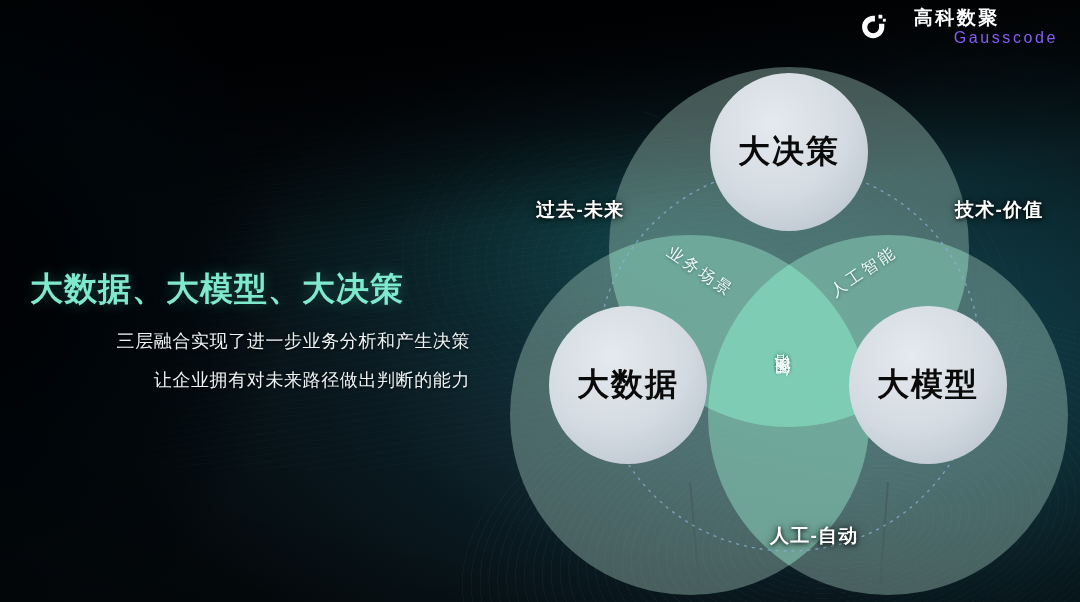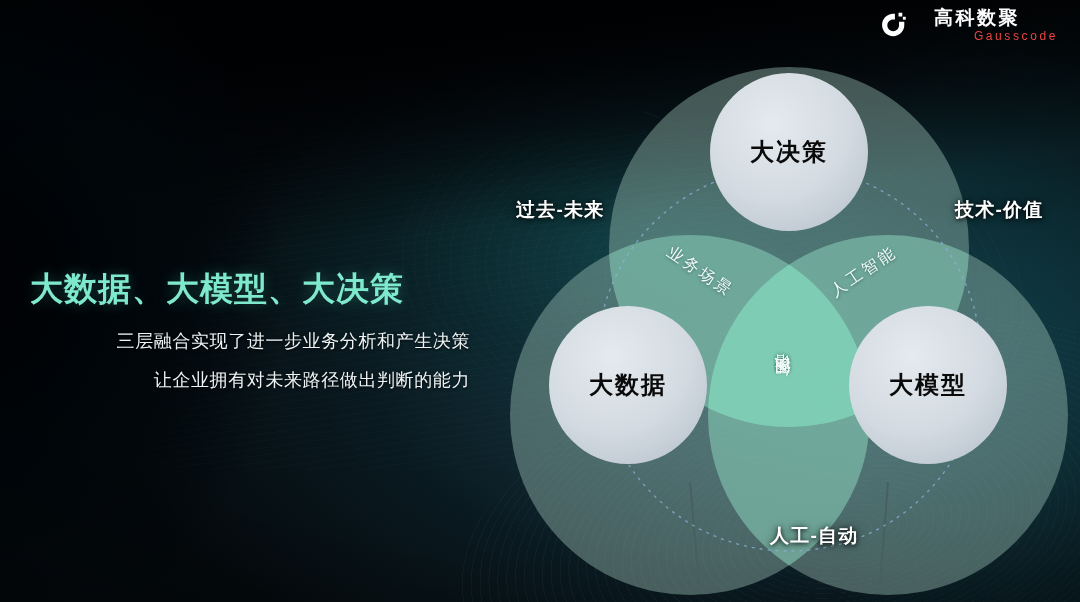--- a/index.html
+++ b/index.html
@@ -146,22 +146,22 @@
   }
   .logo-mark { width: 28px; height: 28px; display:block; }
   .logo-words { display: flex; flex-direction: column; line-height: 1; }
   .logo-cn {
     font-size: 19px;
     font-weight: bold;
     color: #ffffff;
     letter-spacing: 2.5px;
   }
   .logo-en {
-    font-size: 12px;
-    color: #ef4444;
+    font-size: 16px;
+    color: #8b5cf6;
     letter-spacing: 2.6px;
     margin-top: 3px;
     padding-left: 40px;
   }
 
   
   .venn {
     position: absolute;
     left: 494px;
     top: 12px;
@@ -174,29 +174,29 @@
   .outer-label {
     position: absolute;
     z-index: 35;
     color: #ffffff;
     font-size: 19px;
     font-weight: bold;
     letter-spacing: 1.2px;
     white-space: nowrap;
     text-shadow: 0 1px 4px rgba(0,0,0,0.85), 0 0 10px rgba(0,0,0,0.6);
   }
-  #lbl-past   { left: 516px; top: 197px; }
+  #lbl-past   { left: 536px; top: 197px; }
   #lbl-tech   { left: 955px; top: 197px; }
   #lbl-manual { left: 746px; top: 523px; margin-left: 24px; }
 
   .core-label {
     position: absolute;
     z-index: 33;
     color: #0a0a0a;
-    font-size: 24px;
+    font-size: 32px;
     font-weight: bold;
     letter-spacing: 2px;
     white-space: nowrap;
     transform: translate(-50%, -50%);
   }
   #core-dec  { left: 789px; top: 152px; }
   #core-data { left: 628px; top: 385px; }
   #core-mod  { left: 928px; top: 385px; }
 
   .lens-label {

